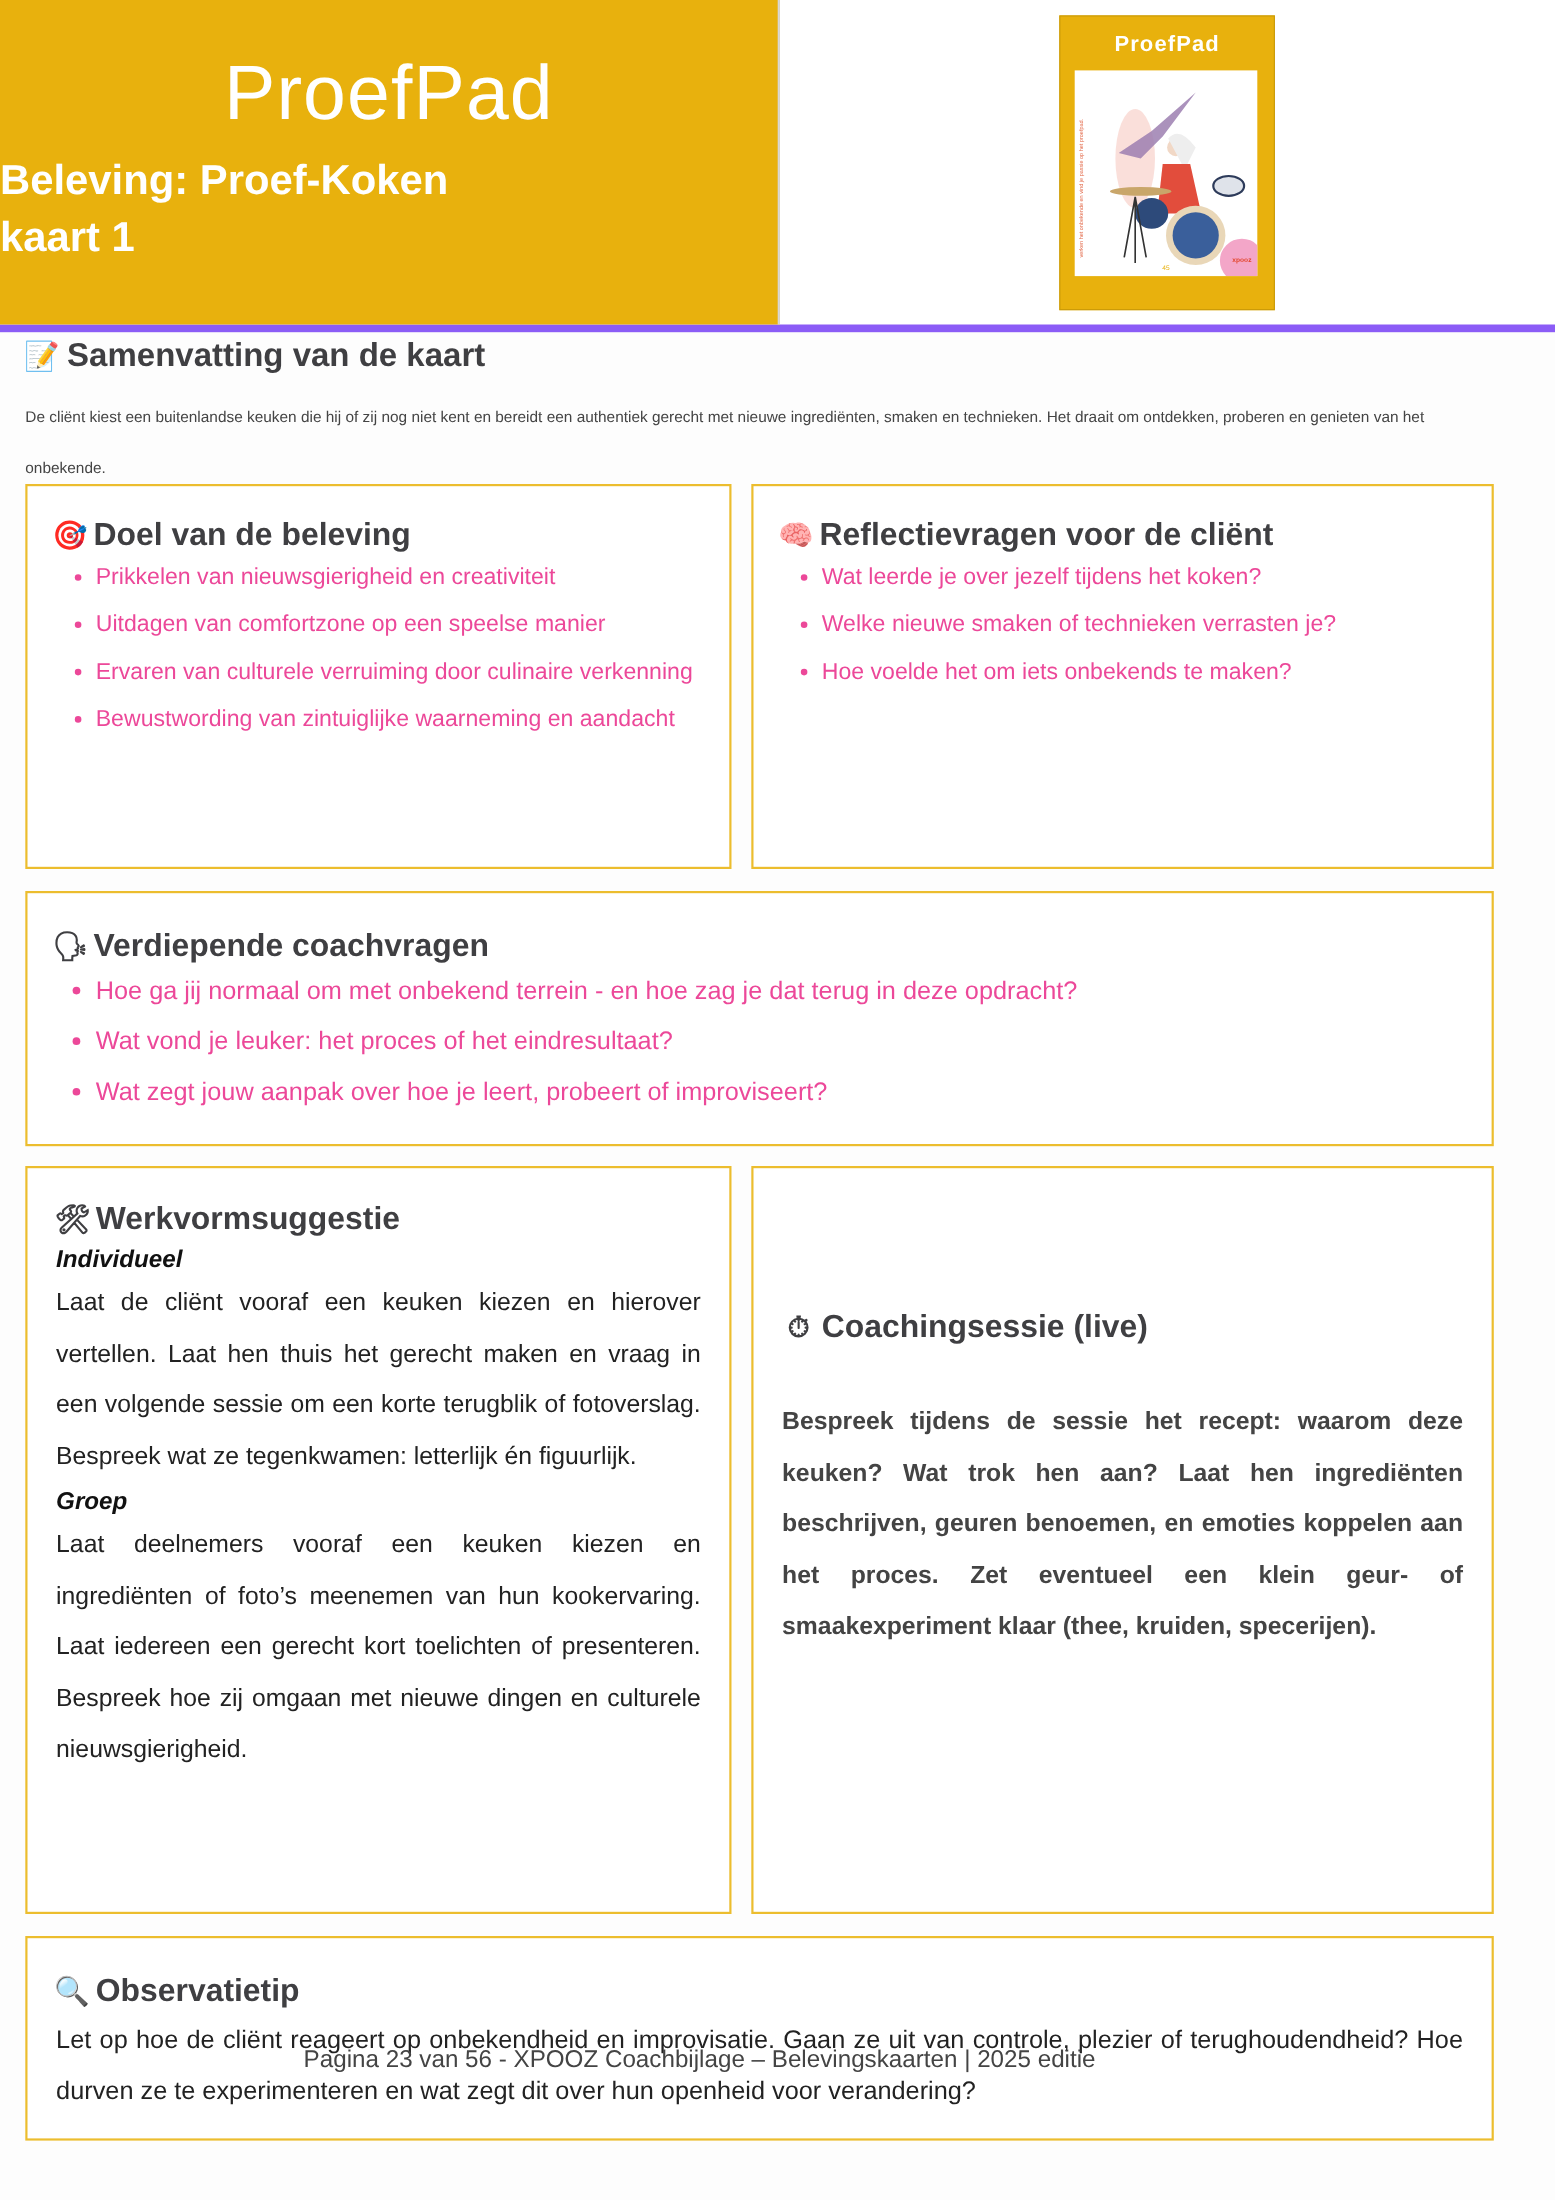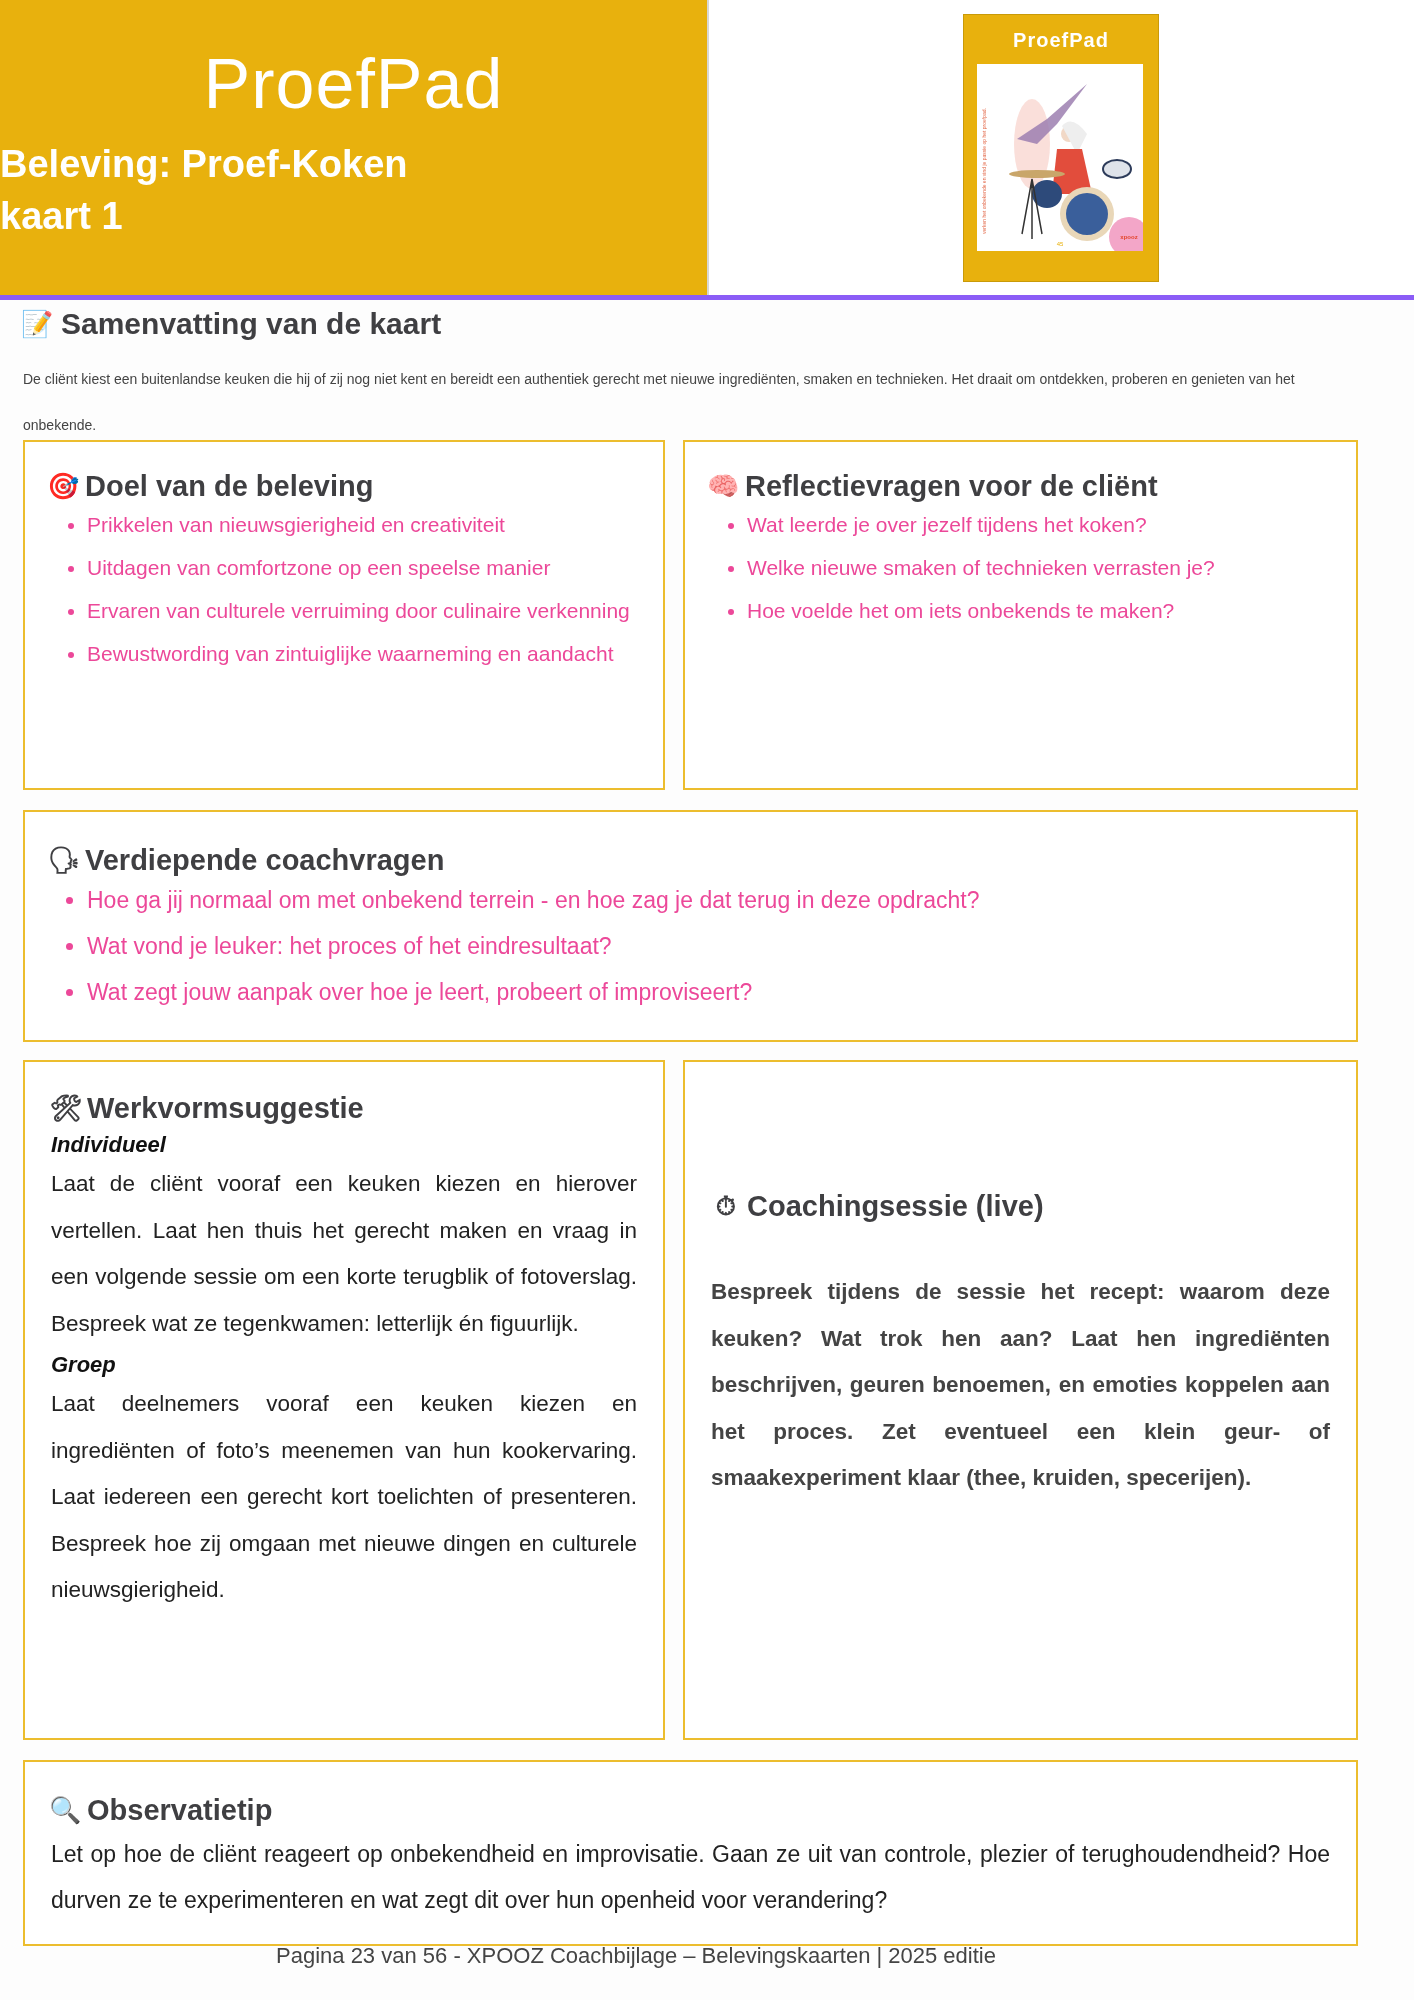--- a/index.html
+++ b/index.html
@@ -1,18 +1,18 @@
 <!DOCTYPE html>
 <html><head>
 <meta charset="utf-8">
 <style>
   html, body { margin:0; padding:0; background:#fdfdfd; }
   body { width:1414px; height:2000px; position:relative; overflow:hidden;
          font-family:"Liberation Sans", "DejaVu Sans", sans-serif; color:#3a3a3c; }
-  .header { position:absolute; left:0; top:0; width:1414px; height:295px; border-bottom:5px solid #8b5cf6; background:#fff; }
+  .header { position:absolute; left:0; top:0; width:1414px; height:295px; border-bottom:7px solid #8b5cf6; background:#fff; }
   .header-left { position:absolute; left:0; top:0; width:707px; height:295px; background:#e8b10d; border-right:2px solid #d7d7d7; }
   .brand-title { position:absolute; left:0; width:707px; top:44px; text-align:center; color:#fff; font-size:70px; font-weight:400; letter-spacing:1px; }
   .brand-sub { position:absolute; left:0; width:707px; top:138px; text-align:left; color:#fff; font-size:38px; font-weight:700; line-height:52px; }
   .thumb { position:absolute; left:963px; top:14px; width:194px; height:266px; background:#e8b10d; border:1px solid #c99a08; }
   .thumb-title { position:absolute; top:14px; width:100%; text-align:center; color:#fff; font-size:20px; font-weight:700; letter-spacing:1px; }
   .thumb-img { position:absolute; left:13px; top:49px; width:166px; height:187px; background:#fff; overflow:hidden; }
   .thumb-side { position:absolute; left:4px; top:20px; width:8px; height:150px; color:#e36a4a; font-size:5px; writing-mode:vertical-rl; transform:rotate(180deg); }
   .thumb-page { position:absolute; bottom:4px; width:100%; text-align:center; font-size:6px; color:#e8b10d; }
   .thumb-stamp { position:absolute; right:-6px; bottom:-6px; width:40px; height:40px; border-radius:50%; background:#f3a6c8; color:#e3452b; font-size:6px; font-weight:700; display:flex; align-items:center; justify-content:center; }
 
@@ -31,21 +31,21 @@
   .box-verd li { font-size:23px; line-height:46px; }
   .box-werk { left:23px; top:1060px; width:642px; height:680px; padding:30px 26px 0 26px; }
   .box-live { left:683px; top:1060px; width:675px; height:680px; padding:128px 26px 0 26px; }
   .box-obs { left:23px; top:1760px; width:1335px; height:186px; padding:32px 26px 0 26px; }
 
   .sub-italic { font-style:italic; font-weight:700; font-size:22px; color:#111; margin-top:4px; line-height:32px; }
   .justify { text-align:justify; text-align-last:left; font-size:22.5px; line-height:46.5px; color:#222; margin:0; }
   .live-text { margin-top:46px; color:#444;font-weight:bold; }
   .obs-text { font-size:23px; line-height:46px; color:#222; margin:4px 0 0 0; text-align:justify; text-align-last:left; }
 
-  .footer { position:absolute; left:0; width:1272px; top:1943px; text-align:center; font-size:22px; color:#444; }
+  .footer { position:absolute; left:0; width:1272px; top:1859px; text-align:center; font-size:22px; color:#444; }
 </style>
 </head>
 <body>
 
 <div class="header">
   <div class="header-left">
     <div class="brand-title">ProefPad</div>
     <div class="brand-sub">
       <div>Beleving: Proef-Koken</div>
       <div>kaart 1</div>

